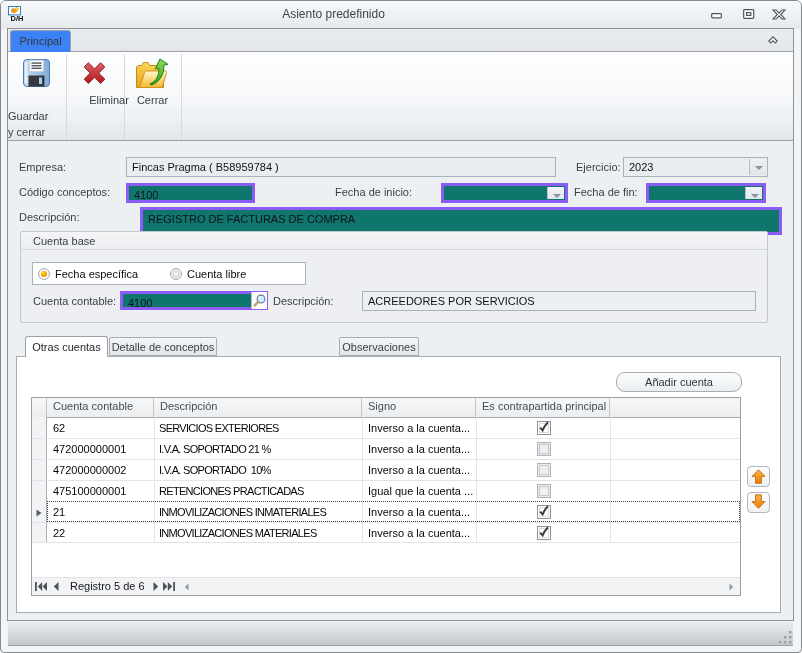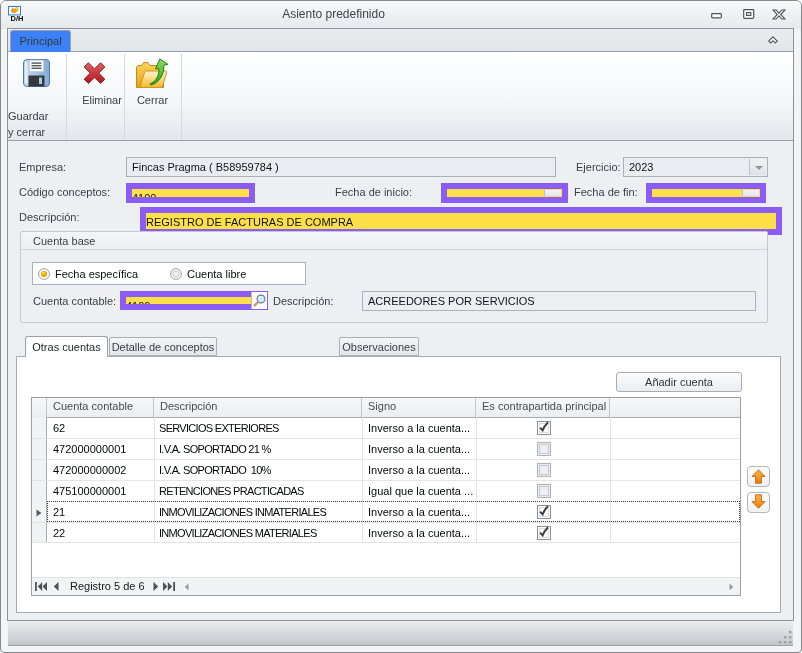--- a/index.html
+++ b/index.html
@@ -1,18 +1,18 @@
 <!DOCTYPE html>
 <html><head><meta charset="utf-8"><style>
 *{box-sizing:border-box;margin:0;padding:0}
 body{margin:0;background:#fff;font-family:"Liberation Sans",sans-serif;font-size:11px;color:#3a3f46}
 #win{position:relative;width:802px;height:653px;overflow:hidden}
 .ab{position:absolute}
 .lbl{position:absolute;color:#3a3f46;white-space:nowrap}
-.tb{position:absolute;background:#fde047;border:6px solid #8b5cf6;line-height:18px;color:#101317;white-space:nowrap;overflow:hidden}
+.tb{position:absolute;background:#0f766e;border:3px solid #8b5cf6;line-height:18px;padding-left:5px;color:#101317;white-space:nowrap;overflow:hidden}
 .ro{position:absolute;background:#e9edf1;border:1px solid #a9b1b9;line-height:18px;padding-left:5px;color:#101317;white-space:nowrap;overflow:hidden}
 .dd{position:absolute;right:1px;top:1px;bottom:1px;width:17px;background:linear-gradient(#f2f4f6,#e2e6ea);border-left:1px solid #b9bfc6}
 .dd:after{content:"";position:absolute;left:5px;top:7px;border-left:4px solid transparent;border-right:4px solid transparent;border-top:4px solid #8b939d}
 .hcell{position:absolute;border-right:1px solid #c2c6ca;height:19px}
 .htxt{position:absolute;color:#454d57;top:400px}
 .vline{position:absolute;width:1px;background:#e2e4e7}
 .cell{position:absolute;color:#05070a;white-space:nowrap}
 .cap{letter-spacing:-0.7px}
 .tab{position:absolute;top:337px;height:19px;background:linear-gradient(#f4f5f7,#e3e6e9);border:1px solid #a9afb5;border-radius:2px 2px 0 0;text-align:center;line-height:18px;color:#3b4046}
 </style></head><body>
@@ -101,21 +101,21 @@
       <linearGradient id="ga" x1="0" y1="0" x2="0" y2="1">
           <stop offset="0" stop-color="#8edd55"></stop>
           <stop offset="1" stop-color="#2d9c1e"></stop>
         </linearGradient>
     </defs>
     <path d="M2.5,31.5 V12 C2.5,10.6 3.6,9.5 5,9.5 H7.6 L9.6,6.6 H14 L16,9.5 H27 C28.4,9.5 29.5,10.6 29.5,12 V31.5 Z" fill="url(#fb)" stroke="#c6881b"></path>
     <path d="M5.8,31.5 L10.6,16.2 C10.85,15.4 11.4,15 12.3,15 H31.2 C32.3,15 32.75,15.7 32.45,16.8 L28.7,29.9 C28.4,31 27.8,31.5 26.7,31.5 Z" fill="url(#ff)" stroke="#cf9520"></path>
     <path d="M19.5,30.8 C25.5,27.5 27.4,20.5 25.9,14.2 L22.6,15.1 L25.4,4.6 L34.2,8.6 L30.2,10.2 C32.2,18.5 29.4,26.8 21.4,31.6 Z" fill="url(#ga)" stroke="#1f7a13" stroke-width="0.9" transform="translate(-1.5,-1.5) rotate(9 27 17)"></path>
   </svg>
   <div class="ab" style="left:8px;top:108px;width:58px;text-align:left;line-height:16px;color:#3b4046">Guardar<br>y cerrar</div>
-  <div class="ab" style="left:73px;top:94px;width:58px;text-align:center;color:#3b4046">Eliminar</div>
+  <div class="ab" style="left:80px;top:94px;width:58px;text-align:center;color:#3b4046">Eliminar</div>
   <div class="ab" style="left:124px;top:94px;width:57px;text-align:center;color:#3b4046">Cerrar</div>
 
   <div class="lbl" style="left:19px;top:161px">Empresa:</div>
   <div class="ro" style="left:126px;top:157px;width:430px;height:20px">Fincas Pragma ( B58959784 )</div>
   <div class="lbl" style="left:576px;top:161px">Ejercicio:</div>
   <div class="ro" style="left:623px;top:157px;width:145px;height:20px">2023<div class="dd" style="background:linear-gradient(#eef1f3,#e0e4e8)"></div></div>
 
   <div class="lbl" style="left:19px;top:186px">Código conceptos:</div>
   <div class="tb" style="left:126px;top:183px;width:129px;height:20px">4100</div>
   <div class="lbl" style="left:335px;top:186px">Fecha de inicio:</div>
@@ -154,21 +154,21 @@
     <path d="M6,3.4 A2.5,2.5 0 0 1 8.5,2.9" stroke="#fff" stroke-width="1" fill="none"></path>
   </svg>
   <div class="lbl" style="left:273px;top:295px">Descripción:</div>
   <div class="ro" style="left:362px;top:291px;width:394px;height:20px;line-height:18px;background:#ecEFF2">ACREEDORES POR SERVICIOS</div>
 
   <div class="tab" style="left:109px;width:108px">Detalle de conceptos</div>
   <div class="tab" style="left:339px;width:80px">Observaciones</div>
   <div class="ab" style="left:16px;top:356px;width:765px;height:257px;background:#fff;border:1px solid #a6acb3"></div>
   <div class="ab" style="left:25px;top:336px;width:83px;height:21px;background:#fff;border:1px solid #9aa1a8;border-bottom:none;border-radius:3px 3px 0 0;text-align:center;line-height:20px;color:#24282d">Otras cuentas</div>
 
-  <div class="ab" style="left:616px;top:372px;width:126px;height:20px;background:linear-gradient(#fcfdfd,#e9edf0);border:1px solid #a6adb4;border-radius:3px;text-align:center;line-height:18px;color:#30353b">Añadir cuenta</div>
+  <div class="ab" style="left:616px;top:372px;width:126px;height:20px;background:linear-gradient(#fcfdfd,#e9edf0);border:1px solid #a6adb4;border-radius:9px;text-align:center;line-height:18px;color:#30353b">Añadir cuenta</div>
 
   <div class="ab" style="left:31px;top:397px;width:710px;height:199px;border:1px solid #9aa0a7;background:#fff"></div>
 
   <div class="ab" style="left:32px;top:398px;width:708px;height:20px;background:linear-gradient(#f6f7f8,#ebedef);border-bottom:1px solid #a6abb1"></div>
   <div class="hcell" style="left:32px;top:398px;width:15px"></div>
   <div class="hcell" style="left:47px;top:398px;width:107px"></div>
   <div class="hcell" style="left:154px;top:398px;width:208px"></div>
   <div class="hcell" style="left:362px;top:398px;width:114px"></div>
   <div class="hcell" style="left:476px;top:398px;width:134px"></div>
   <div class="htxt" style="left:53px">Cuenta contable</div>

